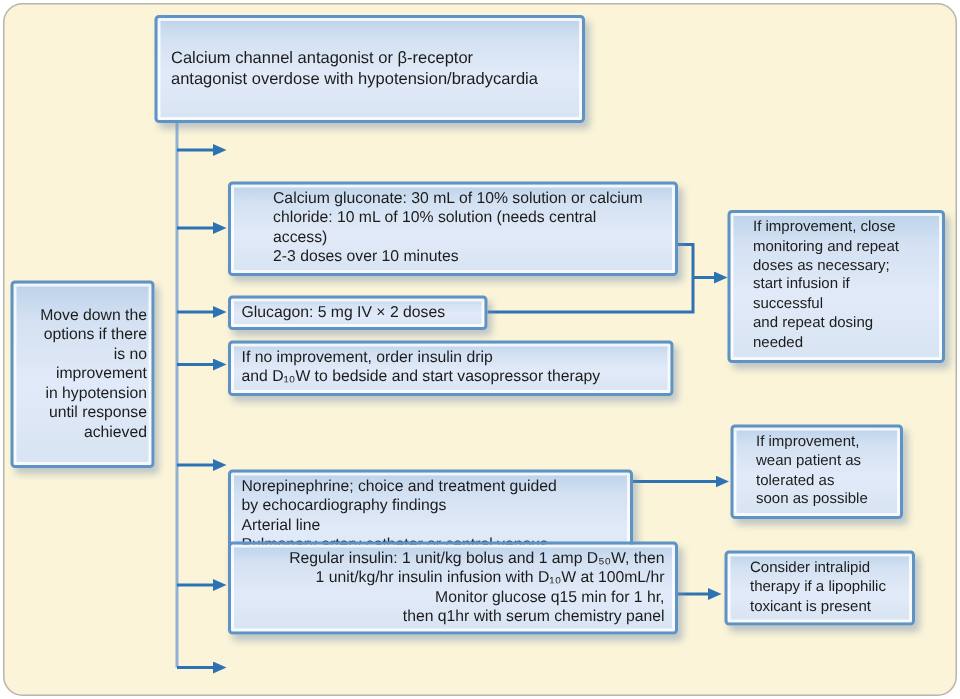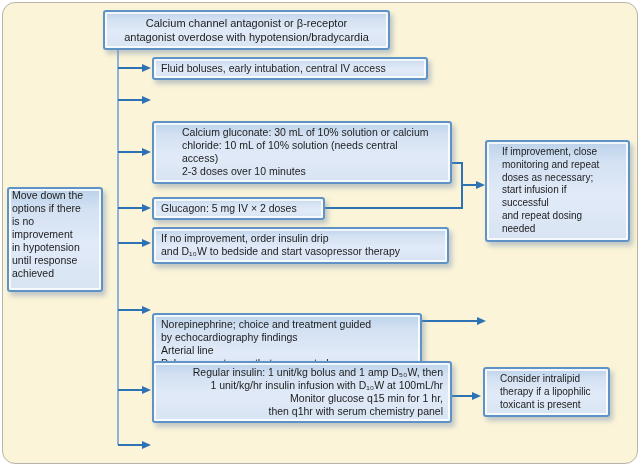--- a/index.html
+++ b/index.html
@@ -16,22 +16,22 @@
   .wire{stroke:#2d73b3;stroke-width:2;fill:none;}
   .arrow{stroke:#2d73b3;stroke-width:2;fill:none;}
   .box{
     position:absolute;box-sizing:border-box;
     background:linear-gradient(180deg,#bcd2ea 0%,#d3e1f2 20%,#e1eaf8 55%,#d8e4f3 100%);
     border:2px solid #5f93c5;border-radius:3px;
     box-shadow:3px 4px 5px rgba(120,145,175,.45), inset 0 0 0 2px rgba(255,255,255,.8);
     color:#1c1c1c;font-size:10.5px;line-height:13px;
     padding:3px 7px;white-space:pre-line;
   }
-  .start{font-size:11px;line-height:14px;padding:4px 9px;text-align:center;}
-  .note{text-align:left;padding:0 3px;}
+  .start{font-size:11px;line-height:14px;padding:20px 9px;}
+  .note{text-align:right;padding:15px 3px;}
   .outcome{font-size:10px;line-height:12.8px;padding:4px 15px;}
   .b-start{left:103px;top:10px;width:287px;min-height:37px;}
   .b-fluid{left:152px;top:57px;width:276px;min-height:23px;}
   .b-atropine{left:152px;top:89px;width:251px;min-height:23px;}
   .b-calcium{left:152px;top:121px;width:300px;min-height:63px;padding-left:28px;}
   .b-glucagon{left:152px;top:197px;width:173px;min-height:23px;}
   .b-noimprove{left:152px;top:227px;width:297px;min-height:37px;}
   .b-norepi{left:152px;top:277px;width:270px;min-height:71px;margin-top:36px;}
   .b-insulin{left:152px;top:361px;width:300px;min-height:62px;text-align:right;}
   .b-pacing{left:152px;top:433px;width:238px;min-height:24px;}
@@ -68,21 +68,20 @@
     <path class="arrow" d="M462 185 H477" marker-end="url(#ah)"></path>
 
     <path class="arrow" d="M422 321 H478" marker-end="url(#ah)"></path>
 
     <path class="arrow" d="M452 396 H473" marker-end="url(#ah)"></path>
   </svg>
 
   <div class="box start b-start">Calcium channel antagonist or β-receptor
 antagonist overdose with hypotension/bradycardia</div>
 
-  <div class="box b-fluid">Fluid boluses, early intubation, central IV access</div>
   <div class="box b-calcium">Calcium gluconate: 30 mL of 10% solution or calcium
 chloride: 10 mL of 10% solution (needs central
 access)
 2-3 doses over 10 minutes</div>
   <div class="box b-glucagon">Glucagon: 5 mg IV × 2 doses</div>
   <div class="box b-noimprove">If no improvement, order insulin drip
 and D₁₀W to bedside and start vasopressor therapy</div>
   <div class="box b-norepi">Norepinephrine; choice and treatment guided
 by echocardiography findings
 Arterial line
@@ -100,16 +99,20 @@
 in hypotension
 until response
 achieved</div>
 
   <div class="box outcome b-right1">If improvement, close
 monitoring and repeat
 doses as necessary;
 start infusion if successful
 and repeat dosing
 needed</div>
+  <div class="box outcome b-right2">If improvement,
+wean patient as
+tolerated as
+soon as possible</div>
   <div class="box outcome b-right3">Consider intralipid
 therapy if a lipophilic
 toxicant is present</div>
 </div>
 
 </body></html>

